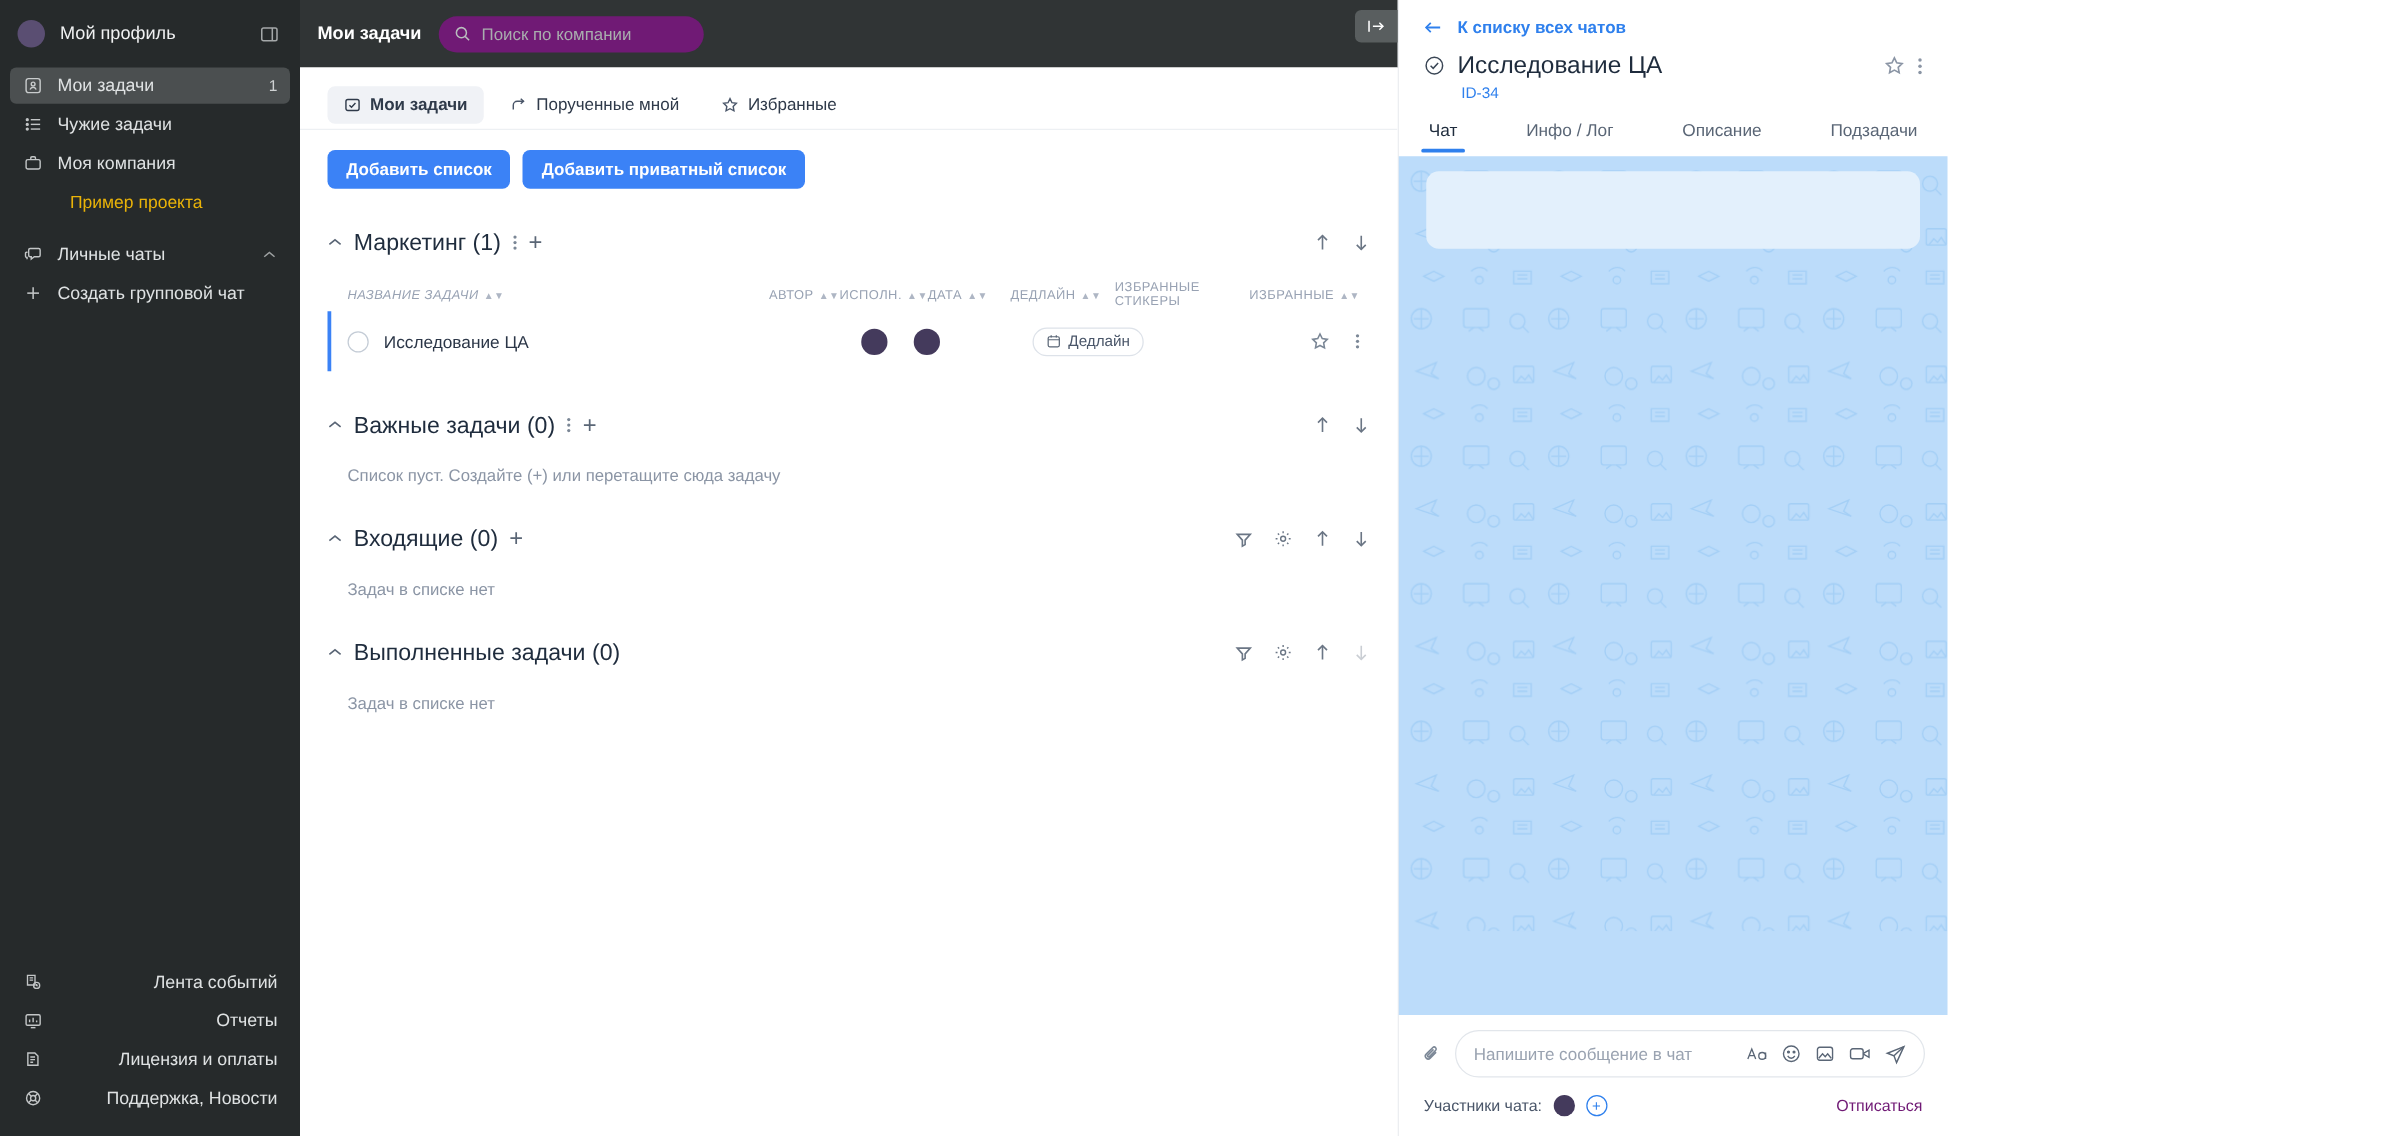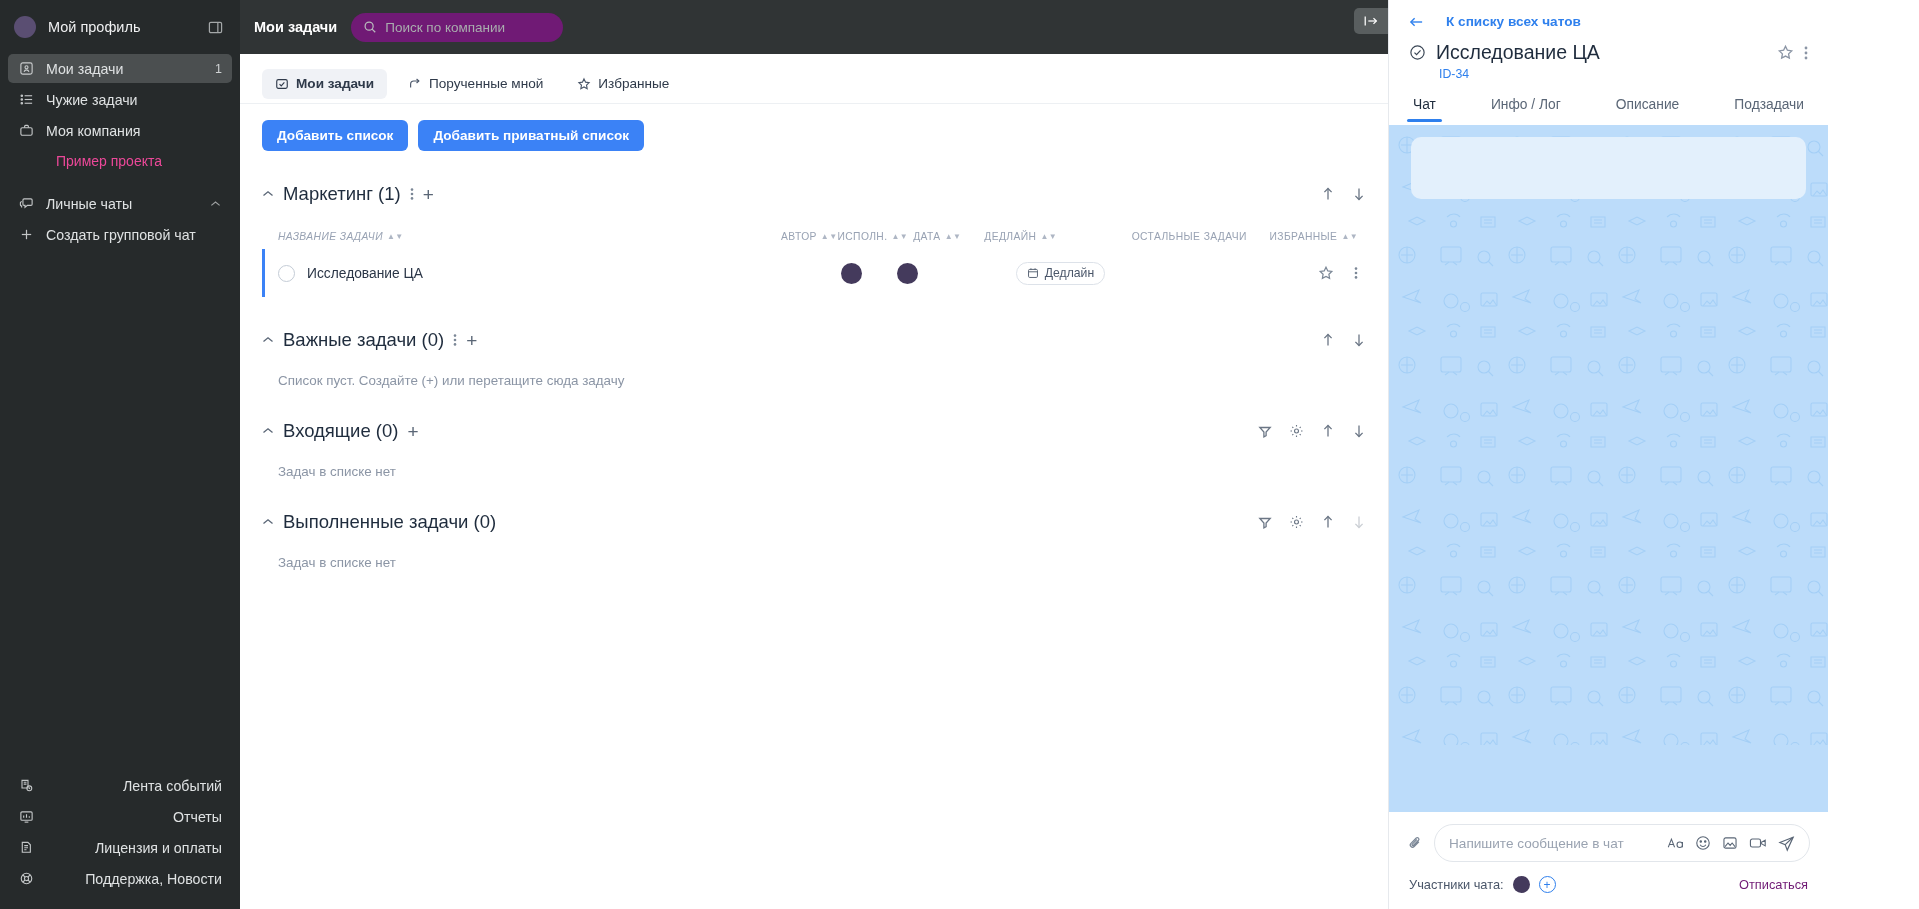--- a/index.html
+++ b/index.html
@@ -2,21 +2,21 @@
 <html lang="ru"><head>
 <meta charset="utf-8">
 <title>Мои задачи</title>
 <style>
   * { box-sizing: border-box; margin: 0; padding: 0; }
   html, body {
     width: 1919px; height: 909px;
     font-family: "Liberation Sans", "DejaVu Sans", sans-serif;
     background: #ffffff; overflow: hidden;
   }
-  .app { display: flex; width: 1828px; height: 909px; }
+  .app { display: flex; width: 1558px; height: 909px; }
 
   
   .sidebar {
     width: 240px; flex: 0 0 240px; height: 909px;
     background: #262a2b; color: #e8eaea;
     display: flex; flex-direction: column; position: relative;
   }
   .sb-profile {
     display: flex; align-items: center; gap: 12px;
     padding: 0 14px; height: 54px;
@@ -35,21 +35,21 @@
     display: flex; align-items: center; gap: 11px;
     height: 29px; padding: 0 10px; border-radius: 5px;
     font-size: 14.2px; color: #dfe2e3; cursor: pointer;
     margin-bottom: 2px;
   }
   .sb-item .ico { width: 17px; height: 17px; flex: 0 0 17px; display:flex; align-items:center; justify-content:center; opacity: .85; }
   .sb-item .lbl { flex: 1; white-space: nowrap; }
   .sb-item.active { background: #4b4f50; }
   .sb-badge { font-size: 12.5px; color: #cfd2d3; }
   .sb-sub {
-    padding-left: 48px; font-size: 14px; color: #ec4899;
+    padding-left: 48px; font-size: 14px; color: #eab308;
     height: 28px; display: flex; align-items: center; cursor: pointer;
   }
   .sb-gap { height: 14px; }
   .sb-chev { width: 14px; opacity: .7; display:flex; align-items:center; justify-content:center;}
   .sb-bottom { position: absolute; bottom: 14px; left: 0; right: 0; padding: 0 8px; text-align: right; }
 
   
   .main {
     flex: 1; display: flex; flex-direction: column;
     height: 909px; min-width: 0; position: relative;
@@ -148,21 +148,21 @@
   .cx-stick  { width: 215px; justify-content: center; }
   .cx-fav    { flex: 1; justify-content: flex-end; padding-right: 8px; }
 
   
   .chatpanel {
     width: 440px; flex: 0 0 440px; height: 909px;
     background: #fff; display: flex; flex-direction: column;
     border-left: 1px solid #e6e9ed;
   }
   .cp-back {
-    display: flex; align-items: center; gap: 22px;
+    display: flex; align-items: center; gap: 12px;
     padding: 14px 20px 0 20px; color: #2f80ed;
     font-size: 13.6px; font-weight: bold; cursor: pointer;
   }
   .cp-titlerow {
     display: flex; align-items: center; gap: 10px;
     padding: 12px 20px 0 20px;
   }
   .cp-status-ico { color: #3b4756; display:flex; }
   .cp-title { font-size: 19.5px; color: #1f2c3d; flex: 1; }
   .cp-ico { color: #8b95a5; cursor: pointer; display:flex; }
@@ -449,21 +449,21 @@
             </span>
             <span class="c cx-date">
               <span>ДАТА</span>
               <span class="sort">▲▼</span>
             </span>
             <span class="c cx-dead">
               <span>ДЕДЛАЙН</span>
               <span class="sort">▲▼</span>
             </span>
             <span class="c cx-stick">
-              <span>ОСТАЛЬНЫЕ ЗАДАЧИ</span>
+              <span>ИЗБРАННЫЕ СТИКЕРЫ</span>
             </span>
             <span class="c cx-fav">
               <span>ИЗБРАННЫЕ</span>
               <span class="sort">▲▼</span>
             </span>
           </div>
 
           <div class="task-row">
             <span class="c" style="display:flex;align-items:center;width:690px;">
               <span class="circle-check"></span>

